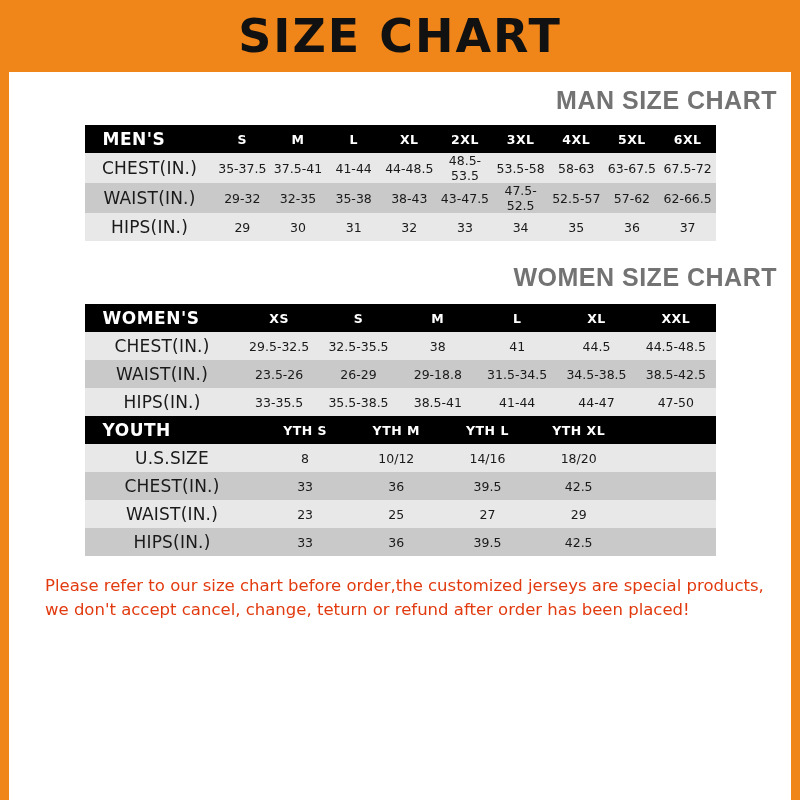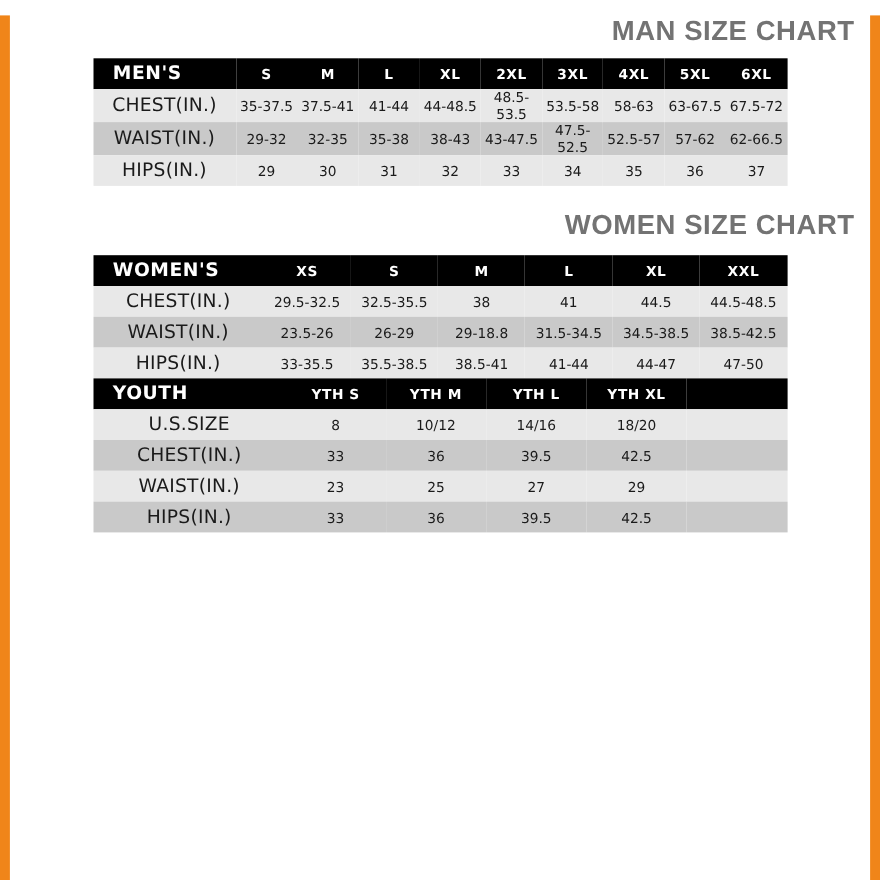--- a/index.html
+++ b/index.html
@@ -104,20 +104,23 @@
     line-height: 1.45;
     font-family: "DejaVu Sans", sans-serif;
   }
   .footnote div { white-space: nowrap; }
 </style>
 </head>
 <body>
 
 <div class="page">
 
+  <div class="banner">
+    <div class="banner-title">SIZE CHART</div>
+  </div>
 
   <div class="content">
 
     <div class="section-title t1">MAN SIZE CHART</div>
     <table class="size men">
       <colgroup>
         <col class="c0">
           <col>
           <col>
           <col>
@@ -283,15 +286,19 @@
           <td class="rowhead">HIPS(IN.)</td>
           <td>33</td>
           <td>36</td>
           <td>39.5</td>
           <td>42.5</td>
           <td></td>
         </tr>
       </tbody>
     </table>
 
+    <div class="footnote">
+      <div>Please refer to our size chart before order,the customized jerseys are special products,</div>
+      <div>we don't accept cancel, change, teturn or refund after order has been placed!</div>
+    </div>
 
   </div>
 </div>
 
 </body></html>

